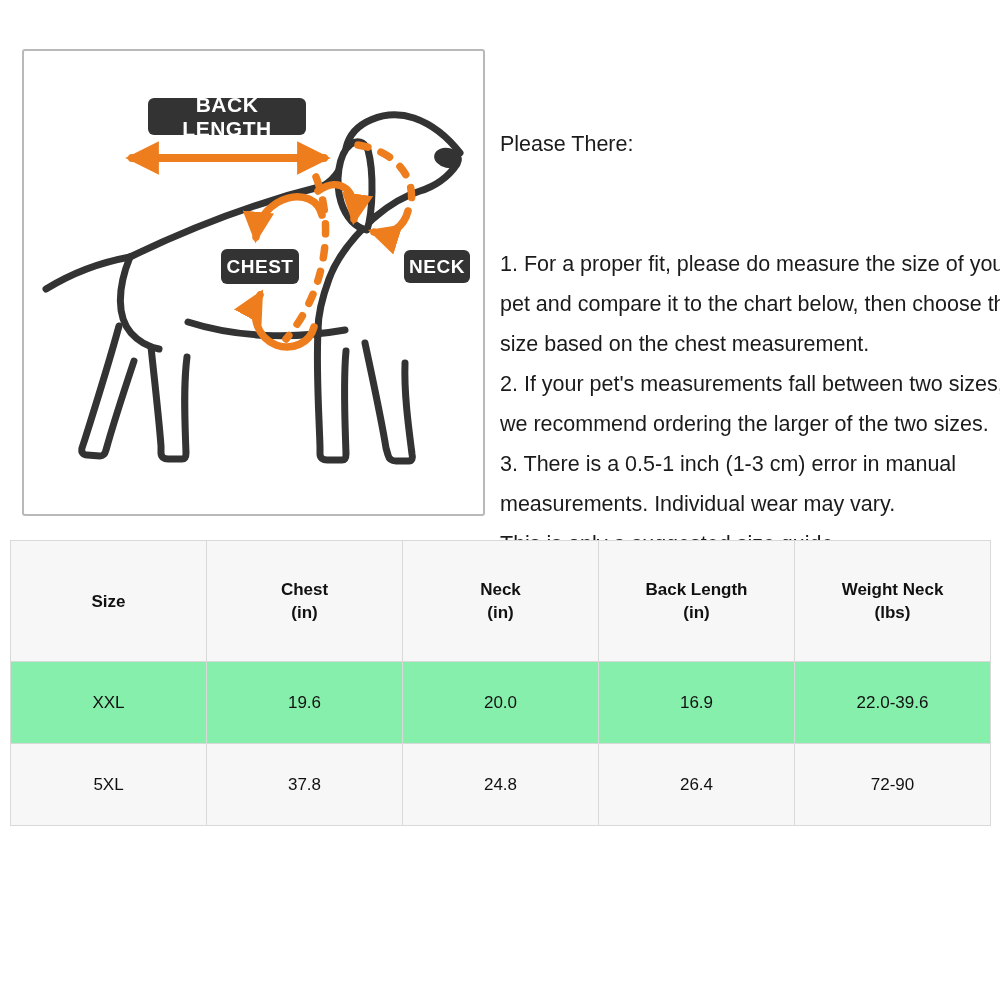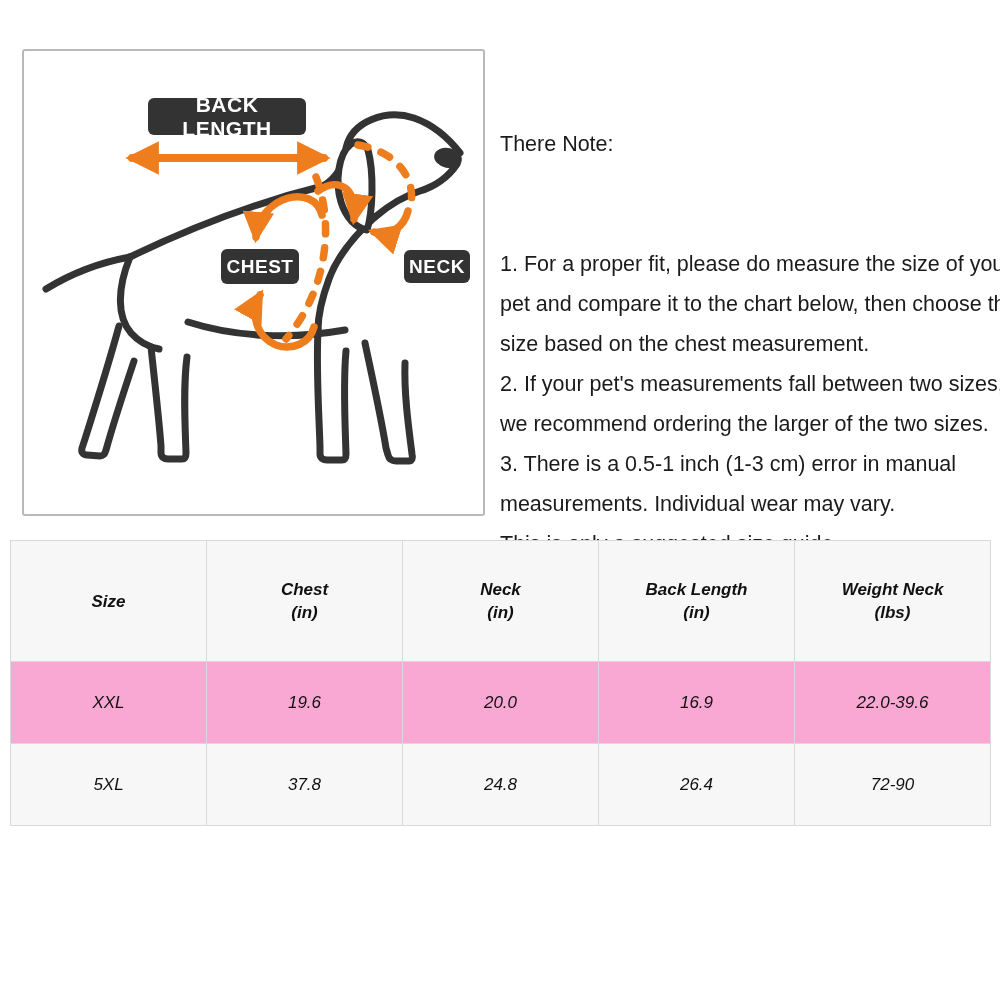--- a/index.html
+++ b/index.html
@@ -47,21 +47,20 @@
     white-space: pre;
   }
   .notes-heading { white-space: pre; }
   .notes-body { white-space: pre; }
 
   
   .table-wrap {
     position: absolute;
     left: 10px; top: 540px;
     width: 981px;
-    font-style: italic;
   }
   table.size-table {
     width: 100%;
     border-collapse: collapse;
     table-layout: fixed;
   }
   table.size-table th, table.size-table td {
     border: 1px solid #d9d9d9;
     text-align: center;
     vertical-align: middle;
@@ -72,21 +71,21 @@
     background: #f7f7f7;
     font-size: 17px;
     font-weight: bold;
     white-space: pre-line;
     line-height: 23px;
   }
   table.size-table td {
     height: 82px;
     font-size: 17px;
     font-weight: normal;
-    background: #f9a8d4;
+    background: #86efac;
   }
   table.size-table tbody tr:nth-child(even) td { background: #f7f7f7; }
 </style>
 </head>
 <body>
 
 <div class="diagram-box">
   <svg width="463" height="467" viewBox="0 0 463 467">
     <defs>
       <marker id="ah" viewBox="0 0 10 10" refX="8" refY="5" markerWidth="4.2" markerHeight="4.2" orient="auto-start-reverse" markerUnits="strokeWidth">
@@ -121,21 +120,21 @@
       <path d="M 384,160 C 380,176 366,186 350,181" stroke-width="7.5" marker-end="url(#ah)"></path>
     </g>
   </svg>
 
   <div class="measure-label lbl-backlength">BACK LENGTH</div>
   <div class="measure-label lbl-chest">CHEST</div>
   <div class="measure-label lbl-neck">NECK</div>
 </div>
 
 <div class="notes">
-  <div class="notes-heading">There Note:</div>
+  <div class="notes-heading">Please There:</div>
   <div class="notes-body">1. For a proper fit, please do measure the size of your
 pet and compare it to the chart below, then choose the
 size based on the chest measurement.
 2. If your pet's measurements fall between two sizes,
 we recommend ordering the larger of the two sizes.
 3. There is a 0.5-1 inch (1-3 cm) error in manual
 measurements. Individual wear may vary.
 This is only a suggested size guide.</div>
 </div>
 

